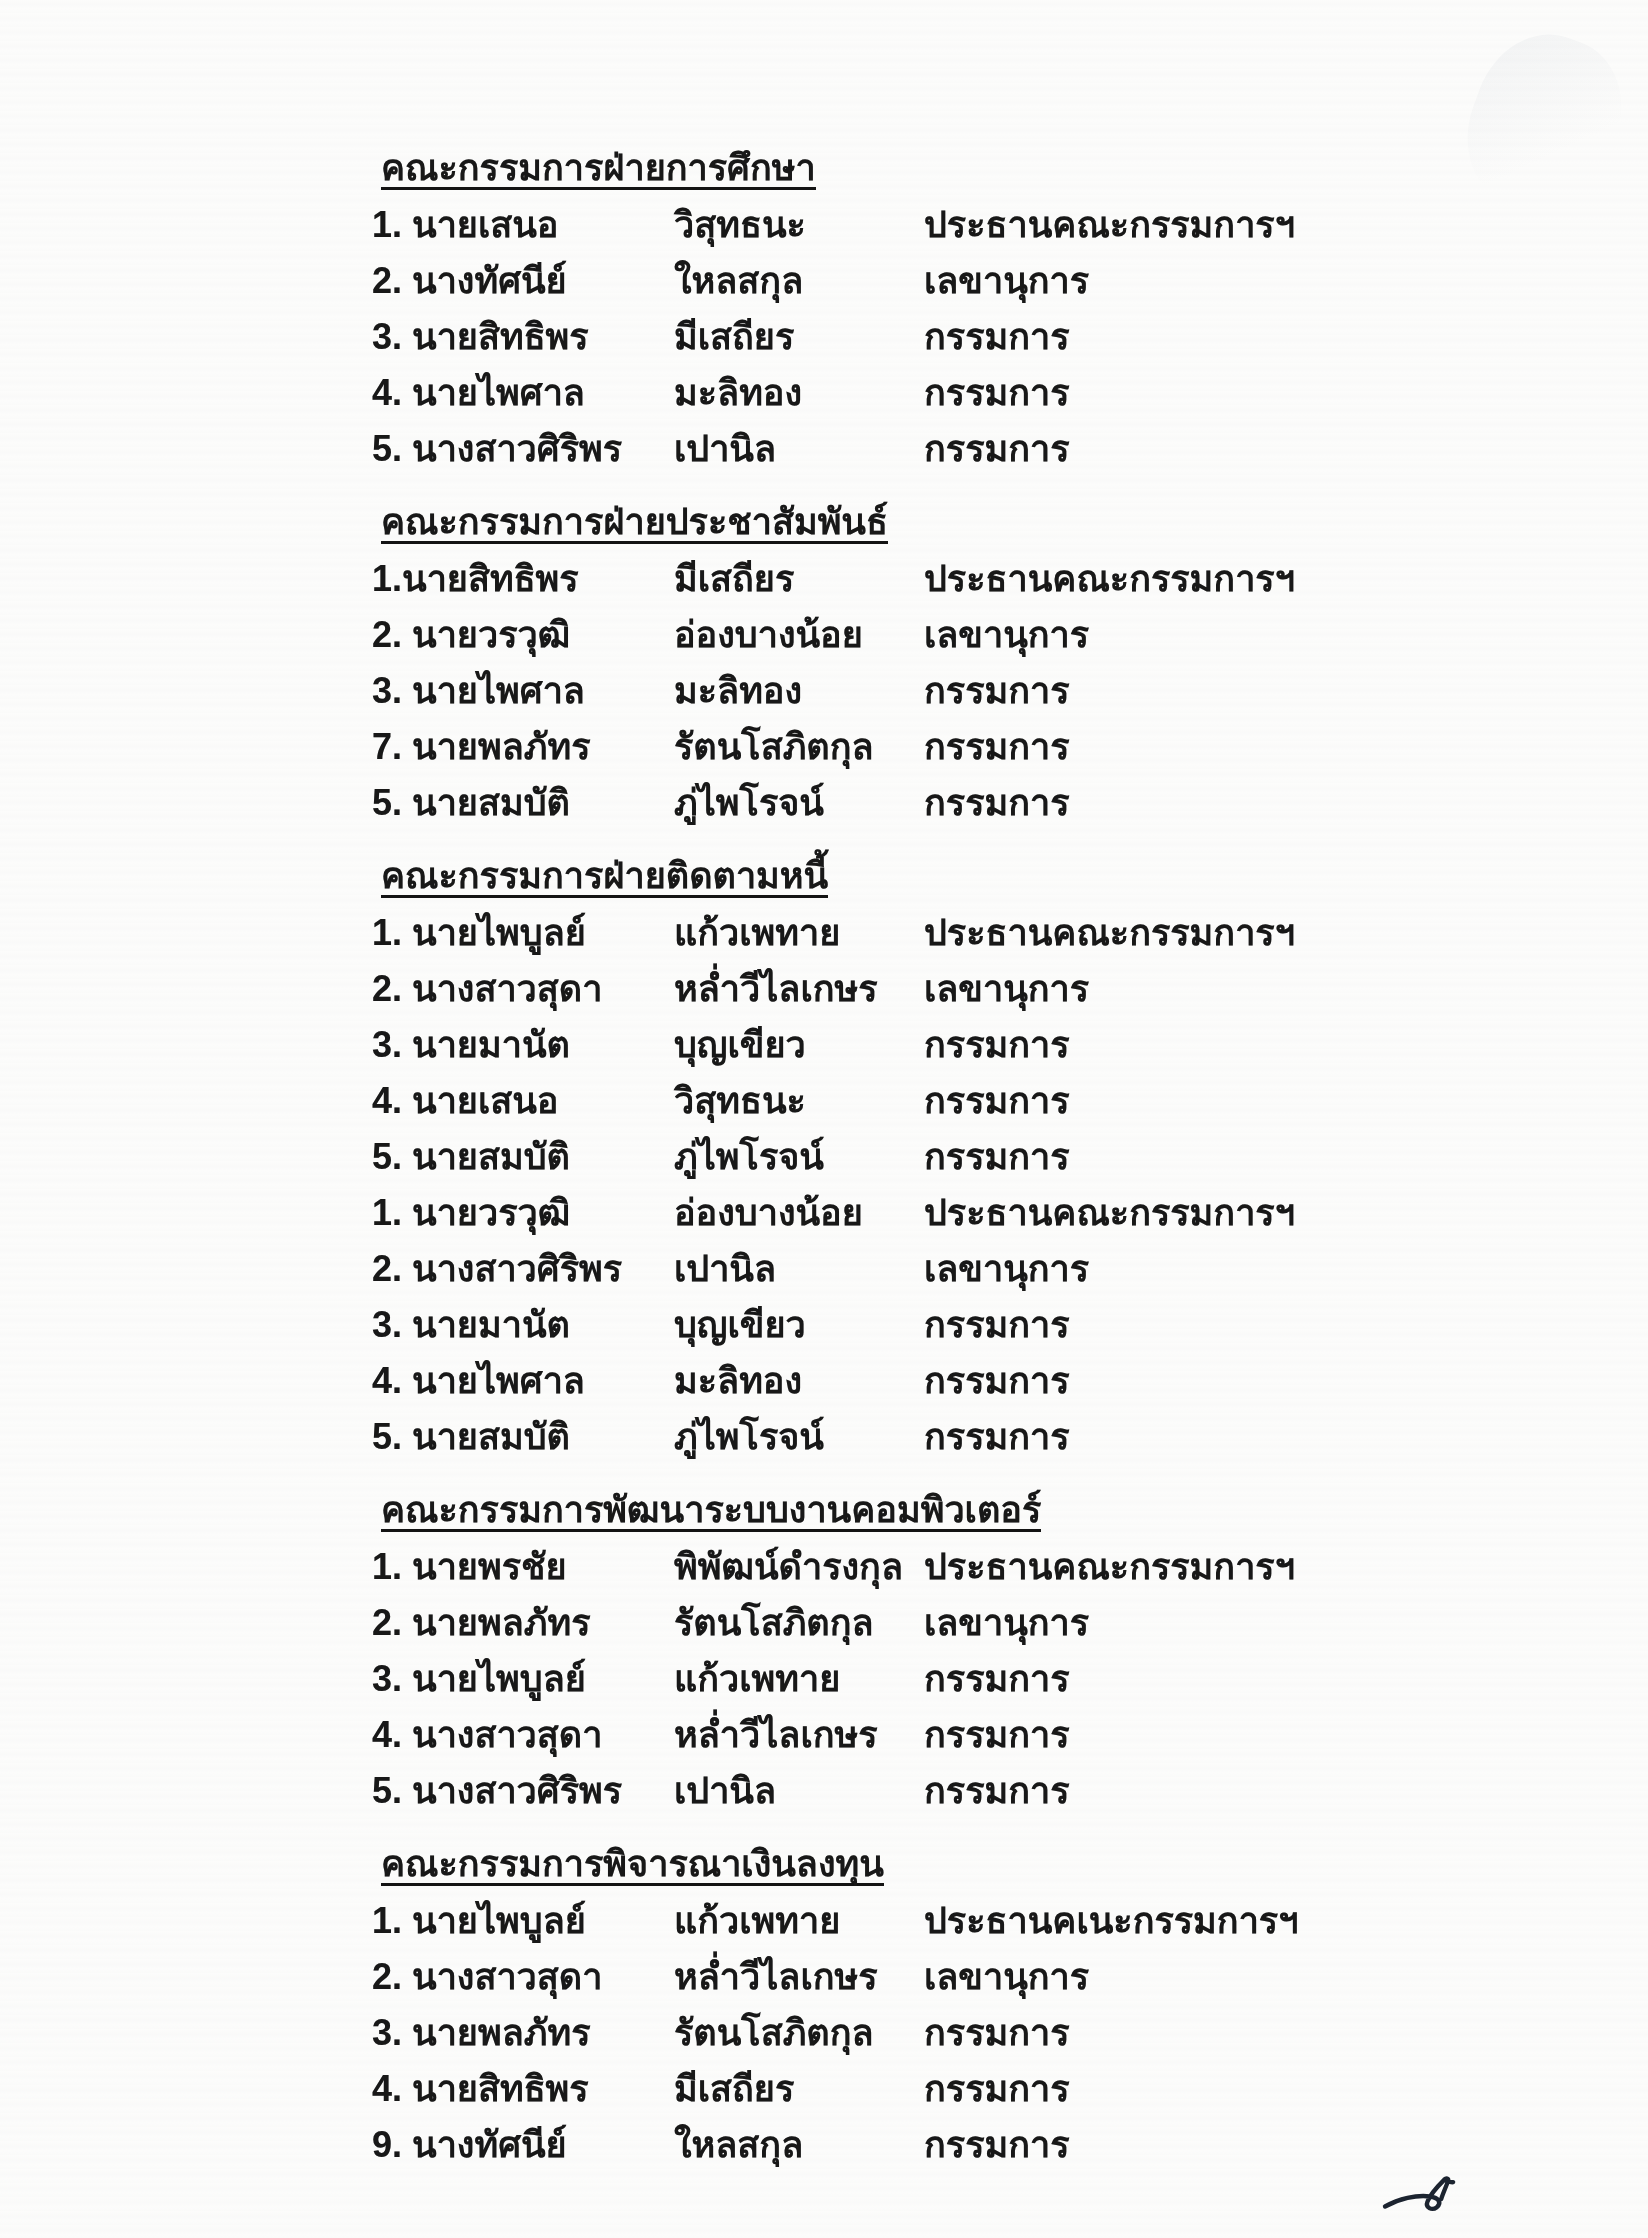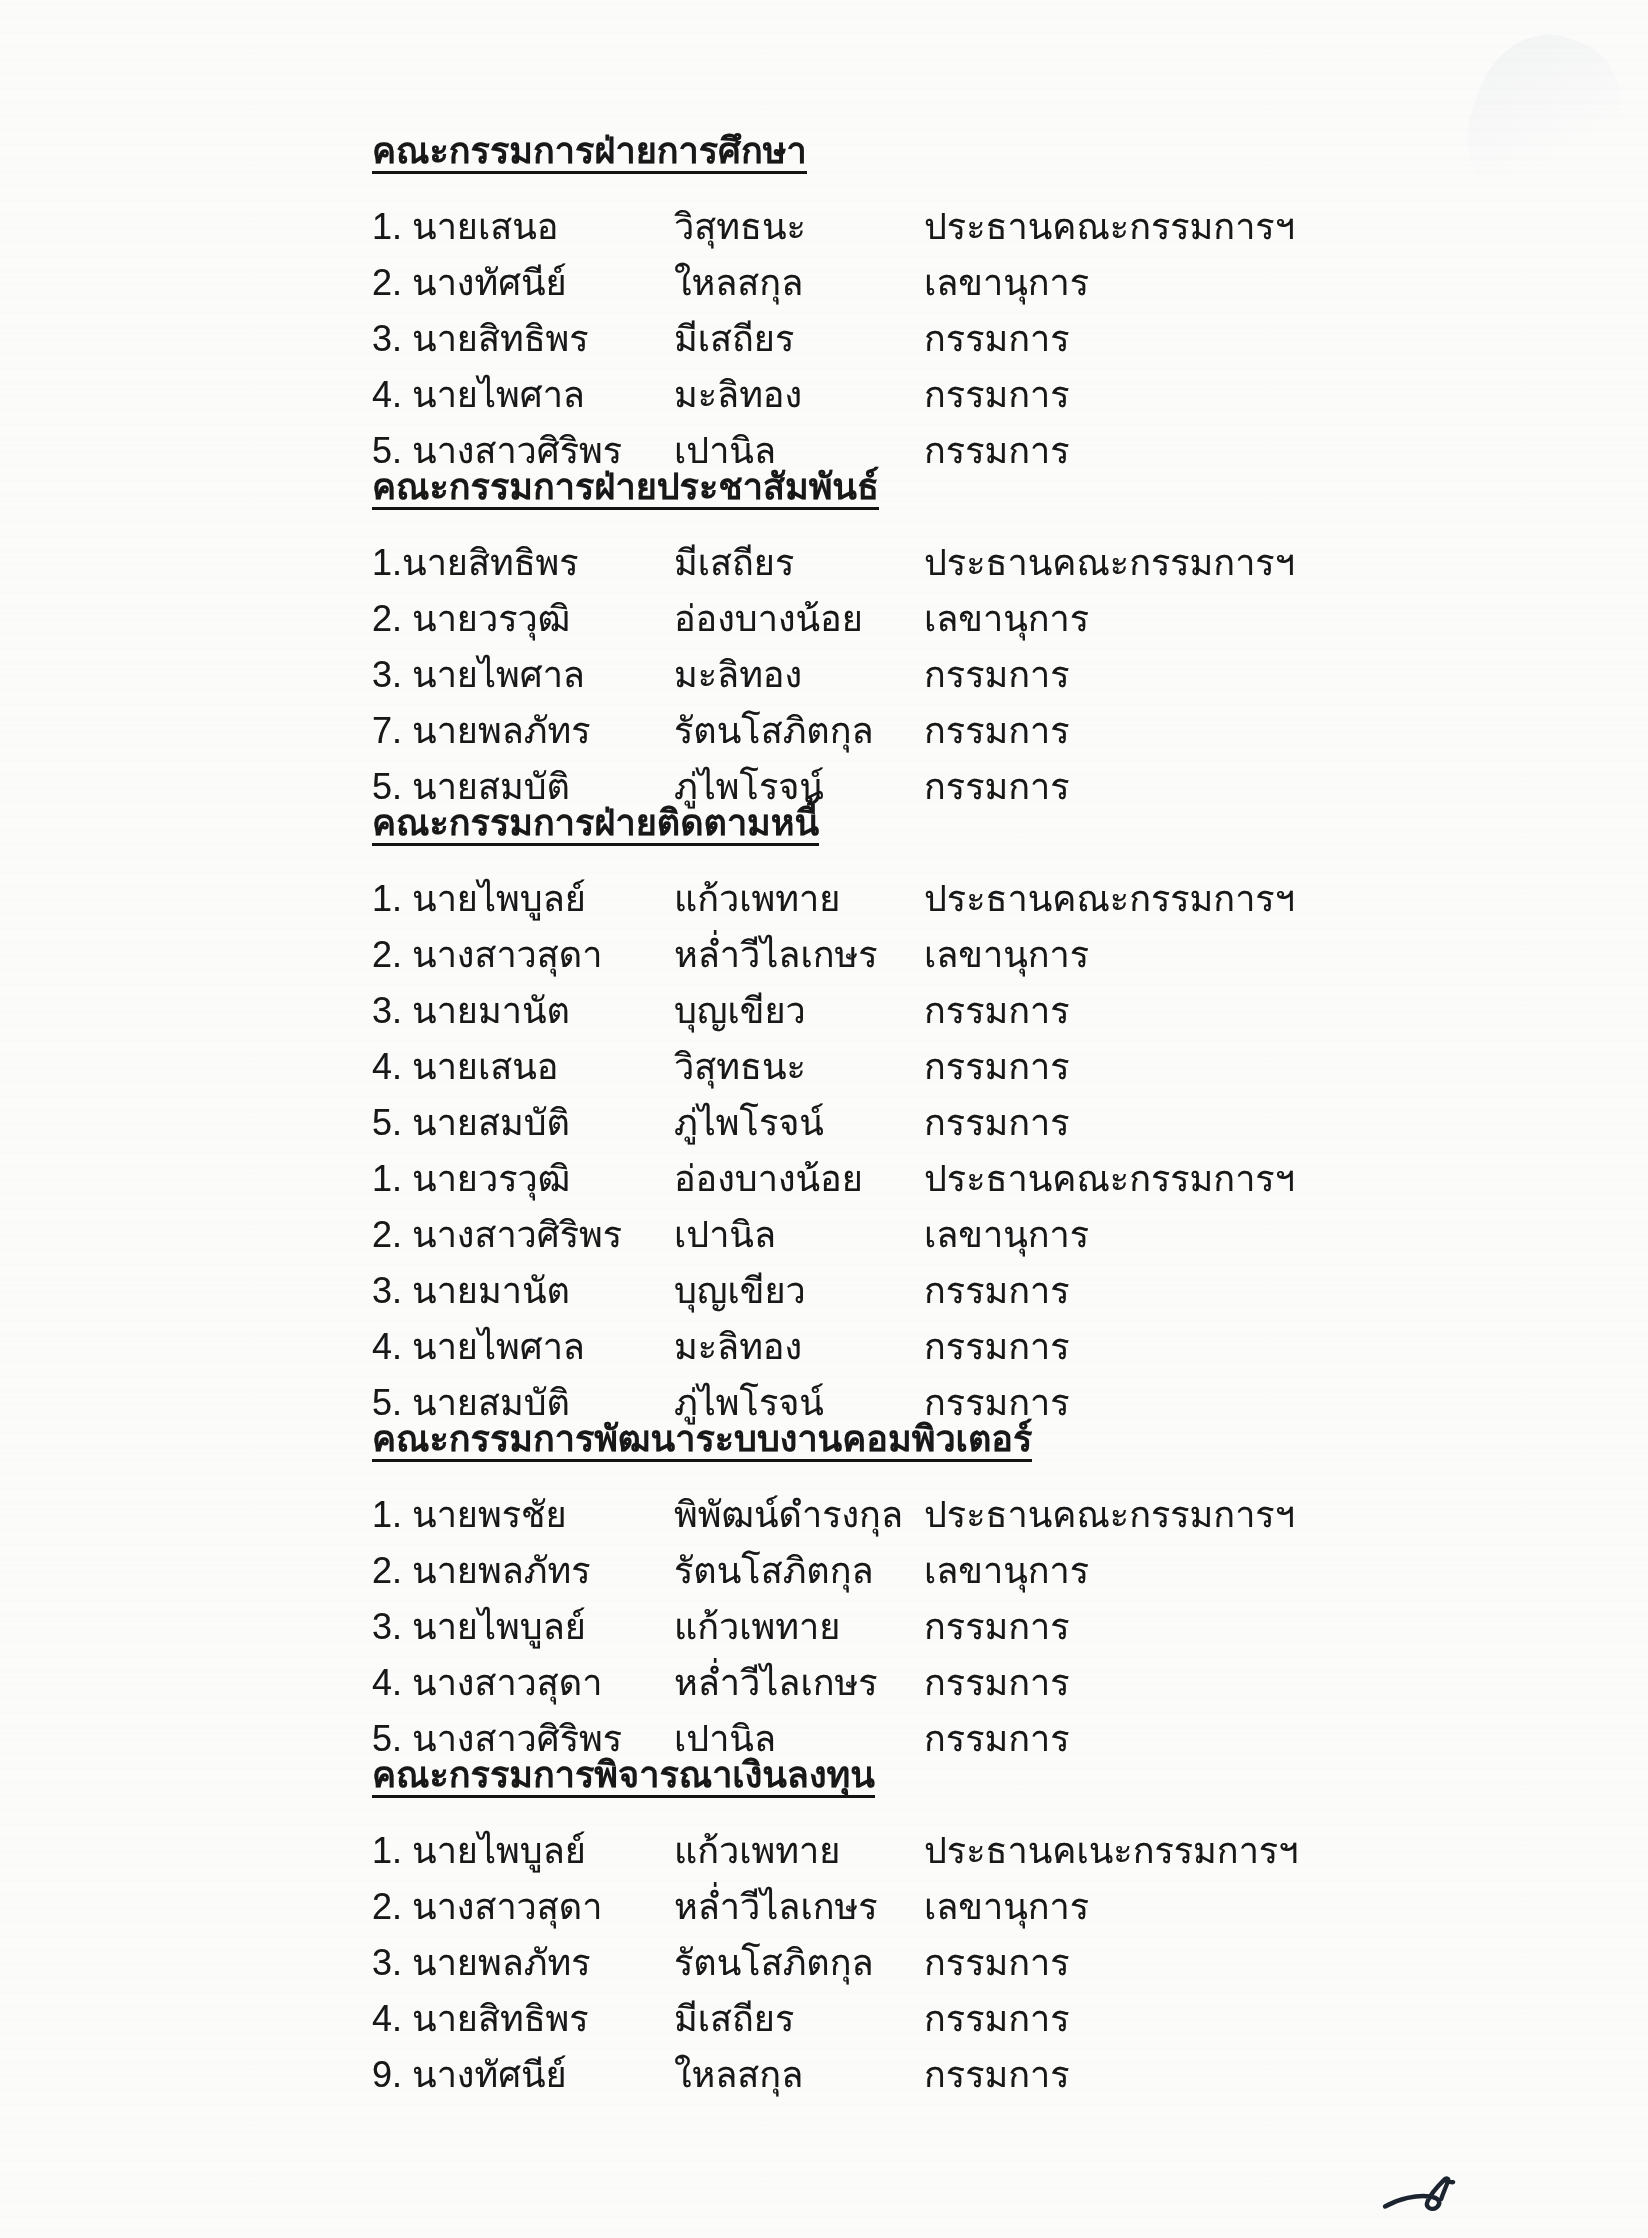--- a/index.html
+++ b/index.html
@@ -40,42 +40,43 @@
     position: absolute;
     left: 372px;
     top: 133px;
     right: 101px;
     font-size: 36px;
     line-height: 1;
     text-shadow: 0 0 0.6px rgba(10,10,10,0.35);
   }
   section.committee { margin: 0; padding: 0; }
   h2.title-row {
-    margin: 0;
+    margin: 9px;
     height: 56px;
     display: flex;
-    align-items: flex-start;
+    align-items: center;
     font-size: inherit;
   }
   .title-text {
     font-weight: 700;
     display: inline-block;
     border-bottom: 3.8px solid #141414;
     padding-bottom: 1.9px;
   }
   ul.members {
     list-style: none;
     margin: 0;
     padding: 0;
   }
   li.member-row {
     height: 56px;
     display: flex;
-    align-items: flex-end;
+    align-items: flex-start;
     white-space: nowrap;
+    font-weight: bold;
   }
   .c1 { flex: none; width: 302px; }
   .c2 { flex: none; width: 229px; }
   .c3 { flex: none; margin-left: 21px; }
   .signature {
     position: absolute;
     left: 1381px;
     top: 2174px;
     width: 88px;
     height: 50px;

